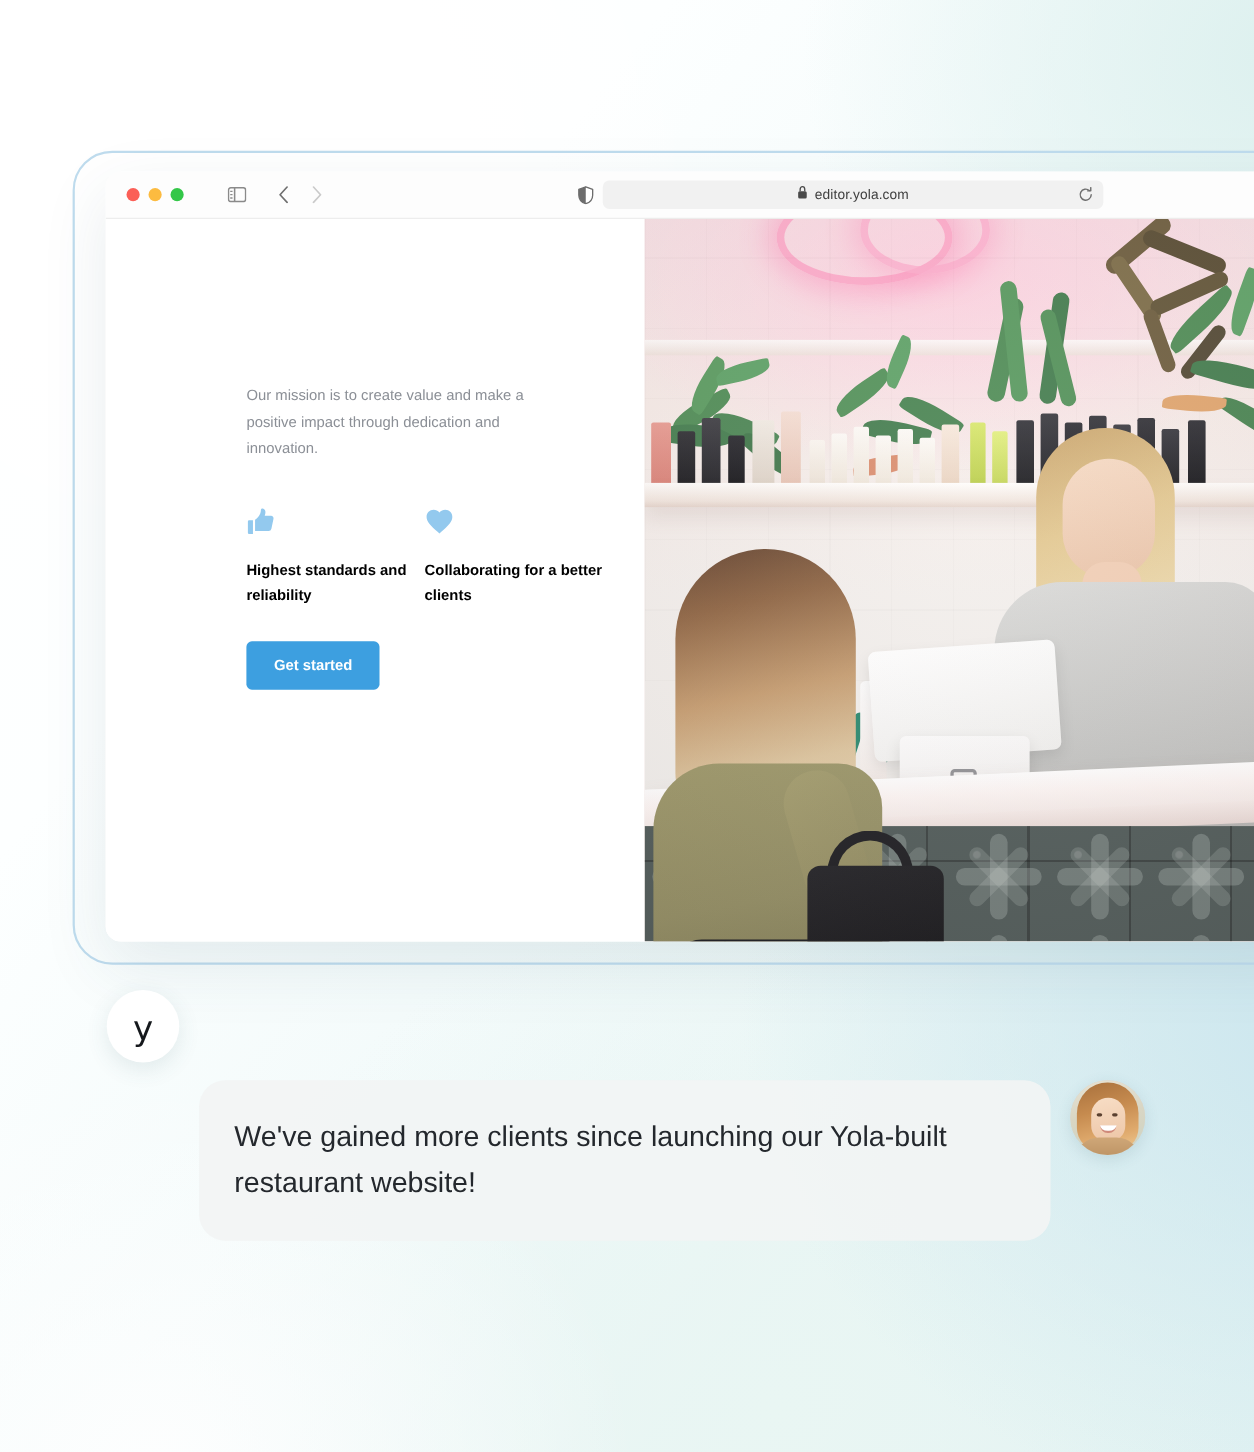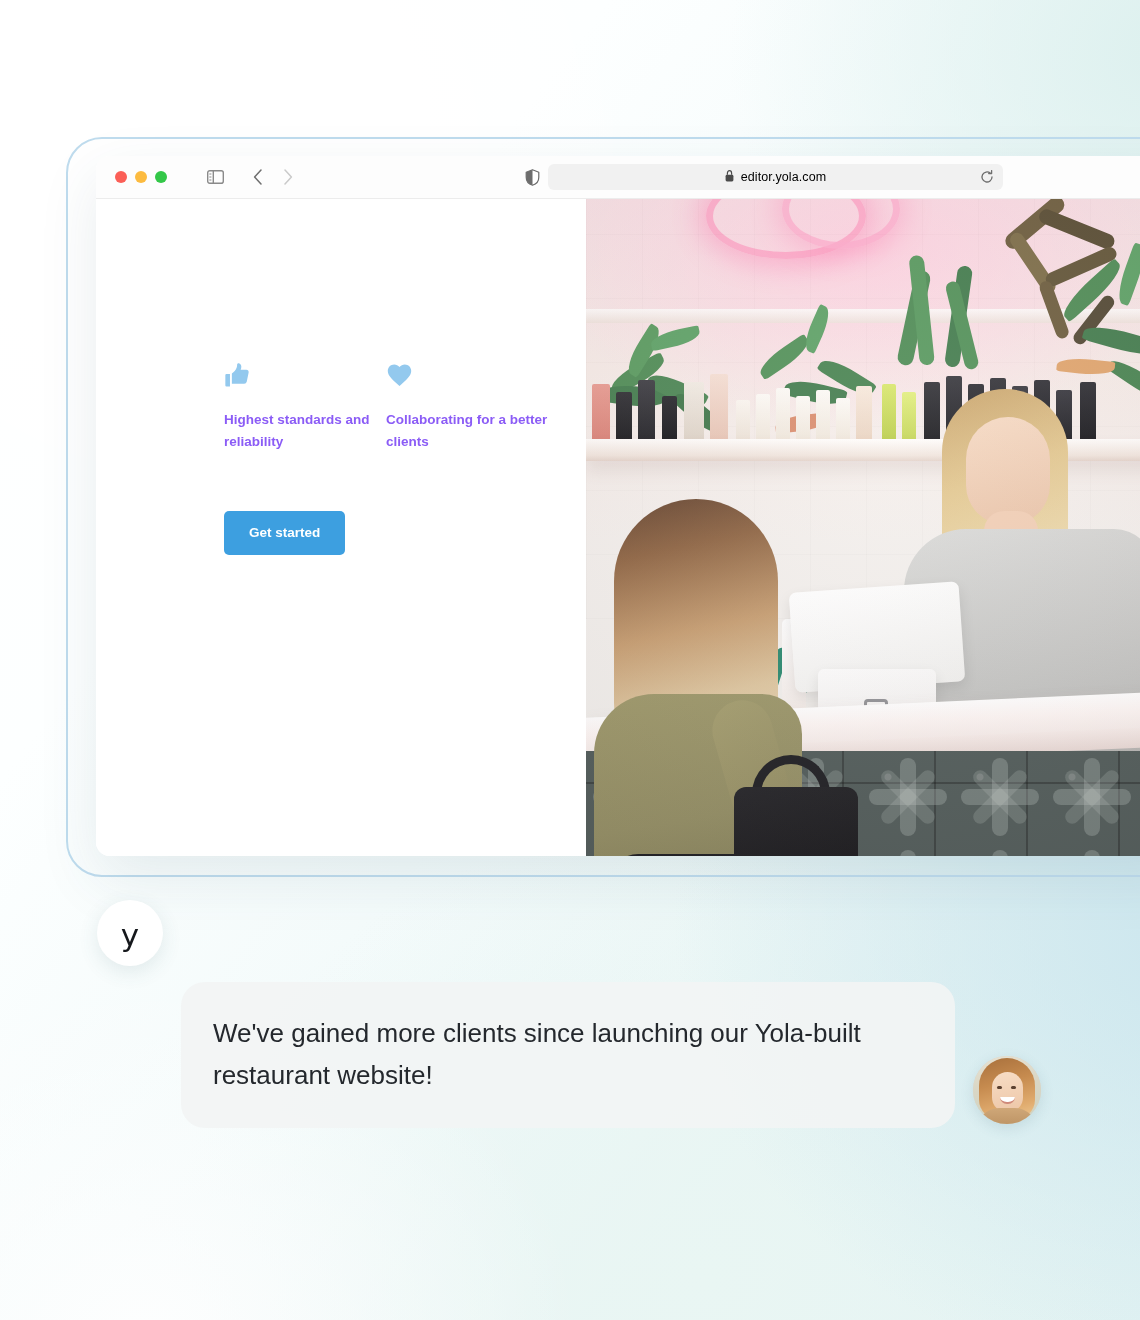--- a/index.html
+++ b/index.html
@@ -119,21 +119,21 @@
     background: #f1f1f1;
     border-radius: 6px;
     display: flex;
     align-items: center;
     justify-content: center;
     position: relative;
   }
   .addr-inner { display: flex; align-items: center; gap: 7px; }
   .addr-text {
     font-size: 12.5px;
-    color: #000000;
+    color: #404040;
     letter-spacing: 0.1px;
   }
   .reload {
     position: absolute;
     right: 8px; top: 50%;
     transform: translateY(-50%);
     width: 16px; height: 16px;
     display: flex; align-items: center; justify-content: center;
   }
 
@@ -168,24 +168,24 @@
     display: flex;
     gap: 0px;
   }
   .feature { width: 162px; }
   .feature-icon { height: 30px; display: flex; align-items: flex-start; }
   .feature-label {
     margin-top: 17px;
     font-size: 13.5px;
     line-height: 1.62;
     font-weight: 700;
-    color: #8b5cf6;
+    color: #000000;
   }
   .cta {
-    margin-top: 58px;
+    margin-top: 31px;
     display: inline-block;
     background: #3d9fe0;
     color: #ffffff;
     font-size: 13.5px;
     font-weight: 700;
     padding: 14px 25px 15px 25px;
     border: none;
     border-radius: 5px;
     cursor: pointer;
     font-family: "Liberation Sans", sans-serif;
@@ -439,21 +439,21 @@
     color: #24282d;
   }
   .bubble-1 {
     margin-left: 18px;
     padding: 28px 34px 30px 32px;
     font-size: 26px;
     line-height: 1.2;
   }
   .msg-row-2 {
     display: flex;
-    align-items: flex-end;
+    align-items: flex-start;
     margin-top: 16px;
   }
   .bubble-2 {
     margin-left: 181px;
     padding: 30px 36px 32px 32px;
     width: 774px;
     font-size: 26px;
     line-height: 1.62;
   }
   .avatar-photo {
@@ -571,20 +571,21 @@
             <path d="M11.6 0.6V3.5H8.7" stroke="#6f6f6f" stroke-width="1.3" stroke-linecap="round" stroke-linejoin="round" fill="none"></path>
           </svg>
         </span>
       </div>
     </div>
   </div>
 
   <div class="site">
 
     <div class="hero-left">
+      <p class="hero-sub">Our mission is to create value and make a positive impact through dedication and innovation.</p>
 
       <div class="features">
 
         <div class="feature">
           <div class="feature-icon">
             <svg width="27" height="27" viewBox="0 0 24 24" fill="#93c9ee">
               <path d="M2.2 10.6h3.1v11.2H2.2a1 1 0 0 1-1-1v-9.2a1 1 0 0 1 1-1z"></path>
               <path d="M7 10.2c1.9-1.1 3.4-2.9 4.2-5 .3-.9.5-1.9.5-2.9 0-.8.7-1.4 1.5-1.2 1.3.3 2.2 1.5 2.2 2.9 0 1-.2 2-.6 2.9h5.1c1.3 0 2.3 1.2 2 2.5l-1.7 8.1a2.4 2.4 0 0 1-2.3 1.9H7V10.2z"></path>
             </svg>
           </div>

